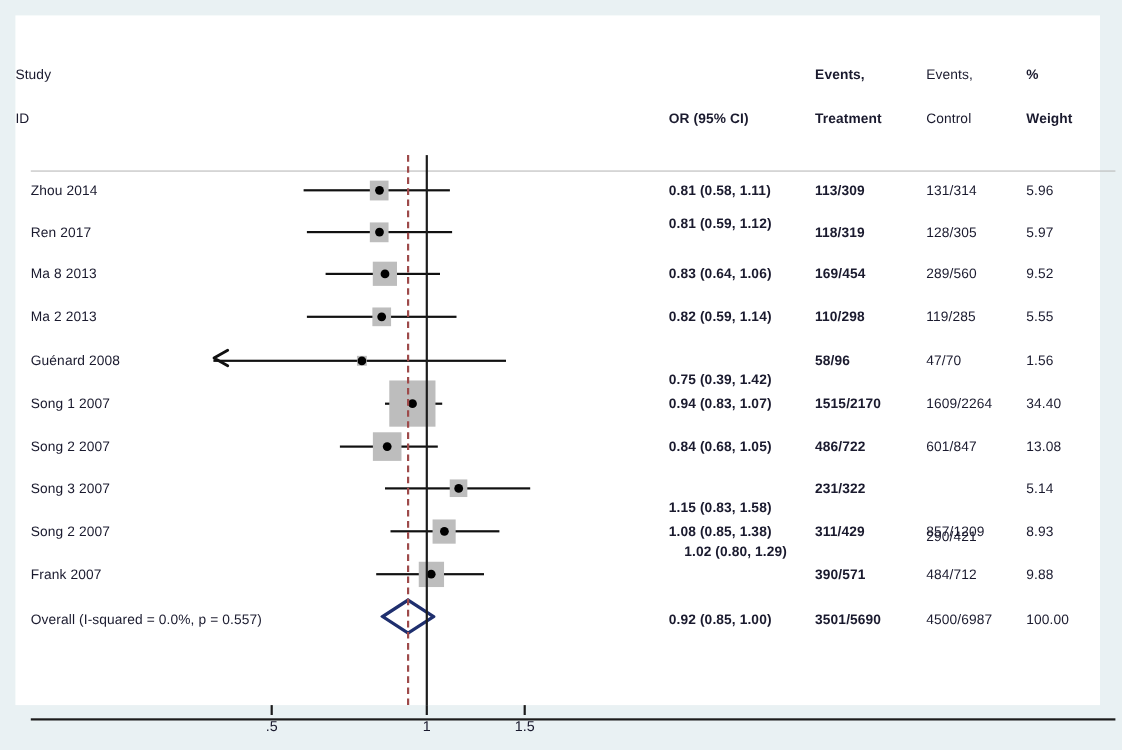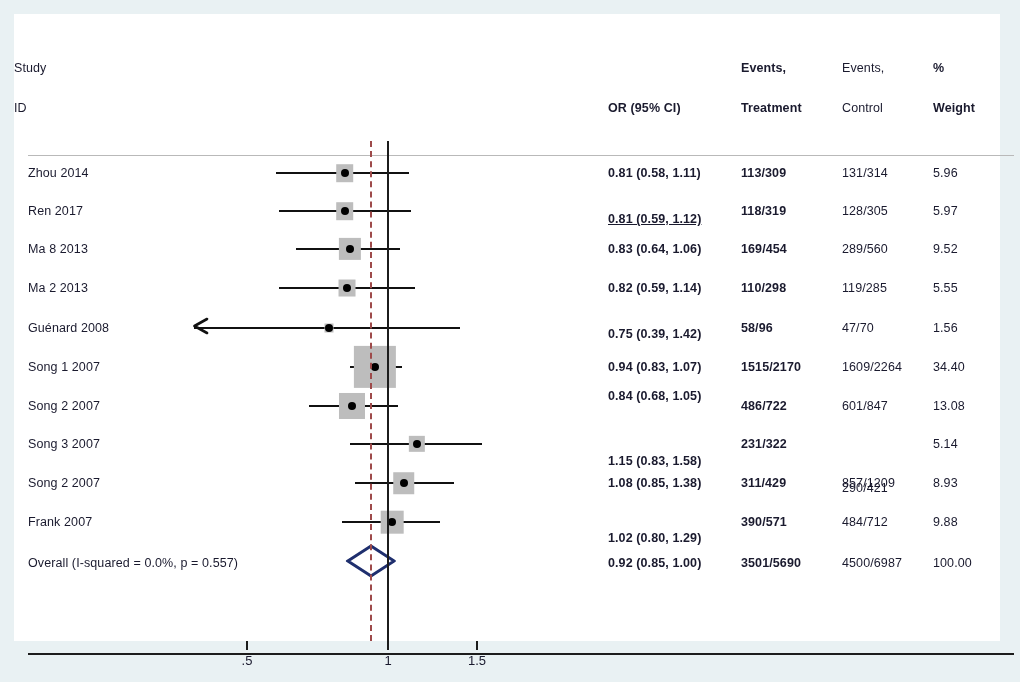--- a/index.html
+++ b/index.html
@@ -156,61 +156,61 @@
           <polygon points="25.176611441444493,2 48.353222882888986,17 25.176611441444493,32 2,17" fill="none" stroke="#1f2f6e" stroke-width="3"></polygon>
         </svg></div>
     </div>
   <div id="text-layer">
       <div class="cell col-study" style="top:152px;">Zhou 2014</div>
       <div class="cell bold col-or" style="top:152px;">0.81 (0.58, 1.11)</div>
       <div class="cell bold col-trt" style="top:152px;">113/309</div>
       <div class="cell col-ctl" style="top:152px;">131/314</div>
       <div class="cell col-wt" style="top:152px;">5.96</div>
       <div class="cell col-study" style="top:190px;">Ren 2017</div>
-      <div class="cell bold col-or" style="top:198px;text-decoration:underline;">0.81 (0.59, 1.12)</div>
+      <div class="cell bold col-or" style="top:182px;">0.81 (0.59, 1.12)</div>
       <div class="cell bold col-trt" style="top:190px;">118/319</div>
       <div class="cell col-ctl" style="top:190px;">128/305</div>
       <div class="cell col-wt" style="top:190px;">5.97</div>
       <div class="cell col-study" style="top:228px;">Ma 8 2013</div>
       <div class="cell bold col-or" style="top:228px;">0.83 (0.64, 1.06)</div>
       <div class="cell bold col-trt" style="top:228px;">169/454</div>
       <div class="cell col-ctl" style="top:228px;">289/560</div>
       <div class="cell col-wt" style="top:228px;">9.52</div>
       <div class="cell col-study" style="top:267px;">Ma 2 2013</div>
       <div class="cell bold col-or" style="top:267px;">0.82 (0.59, 1.14)</div>
       <div class="cell bold col-trt" style="top:267px;">110/298</div>
       <div class="cell col-ctl" style="top:267px;">119/285</div>
       <div class="cell col-wt" style="top:267px;">5.55</div>
       <div class="cell col-study" style="top:307px;">Guénard 2008</div>
-      <div class="cell bold col-or" style="top:313px;">0.75 (0.39, 1.42)</div>
+      <div class="cell bold col-or" style="top:324px;">0.75 (0.39, 1.42)</div>
       <div class="cell bold col-trt" style="top:307px;">58/96</div>
       <div class="cell col-ctl" style="top:307px;">47/70</div>
       <div class="cell col-wt" style="top:307px;">1.56</div>
       <div class="cell col-study" style="top:346px;">Song 1 2007</div>
       <div class="cell bold col-or" style="top:346px;">0.94 (0.83, 1.07)</div>
       <div class="cell bold col-trt" style="top:346px;">1515/2170</div>
       <div class="cell col-ctl" style="top:346px;">1609/2264</div>
       <div class="cell col-wt" style="top:346px;">34.40</div>
       <div class="cell col-study" style="top:385px;">Song 2 2007</div>
-      <div class="cell bold col-or" style="top:375px;">0.84 (0.68, 1.05)</div>
+      <div class="cell bold col-or" style="top:385px;">0.84 (0.68, 1.05)</div>
       <div class="cell bold col-trt" style="top:385px;">486/722</div>
       <div class="cell col-ctl" style="top:385px;">601/847</div>
       <div class="cell col-wt" style="top:385px;">13.08</div>
       <div class="cell col-study" style="top:423px;">Song 3 2007</div>
       <div class="cell bold col-or" style="top:440px;">1.15 (0.83, 1.58)</div>
       <div class="cell bold col-trt" style="top:423px;">231/322</div>
       <div class="cell col-ctl" style="top:423px;margin-top:44px;">290/421</div>
       <div class="cell col-wt" style="top:423px;">5.14</div>
       <div class="cell col-study" style="top:462px;">Song 2 2007</div>
       <div class="cell bold col-or" style="top:462px;">1.08 (0.85, 1.38)</div>
       <div class="cell bold col-trt" style="top:462px;">311/429</div>
       <div class="cell col-ctl" style="top:462px;">857/1209</div>
       <div class="cell col-wt" style="top:462px;">8.93</div>
       <div class="cell col-study" style="top:501px;">Frank 2007</div>
-      <div class="cell bold col-or" style="top:517px;">1.02 (0.80, 1.29)</div>
+      <div class="cell bold col-or" style="top:480px;margin-left:14px;">1.02 (0.80, 1.29)</div>
       <div class="cell bold col-trt" style="top:501px;">390/571</div>
       <div class="cell col-ctl" style="top:501px;">484/712</div>
       <div class="cell col-wt" style="top:501px;">9.88</div>
       <div class="cell col-study" style="top:542px;">Overall  (I-squared = 0.0%, p = 0.557)</div>
       <div class="cell bold col-or" style="top:542px;">0.92 (0.85, 1.00)</div>
       <div class="cell bold col-trt" style="top:542px;">3501/5690</div>
       <div class="cell col-ctl" style="top:542px;">4500/6987</div>
       <div class="cell col-wt" style="top:542px;">100.00</div>
     </div>
 

